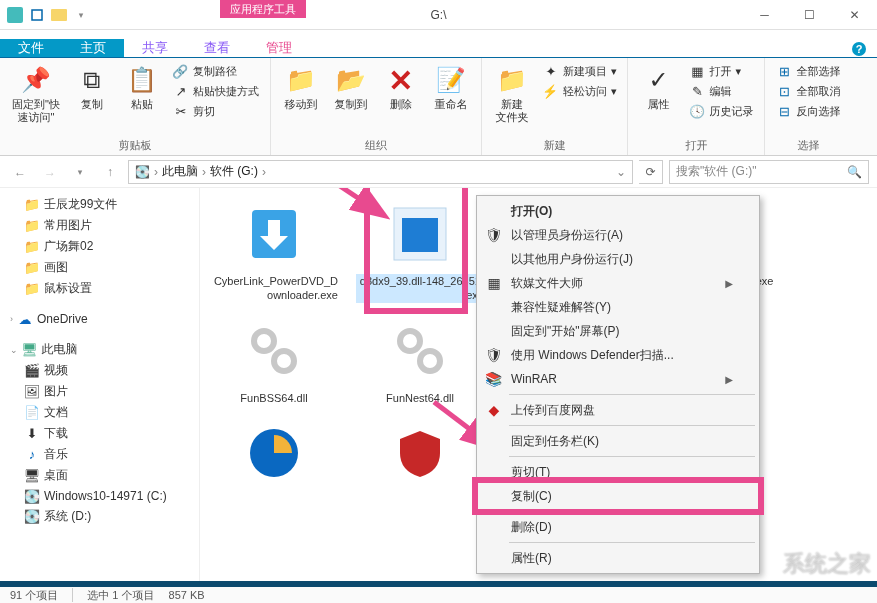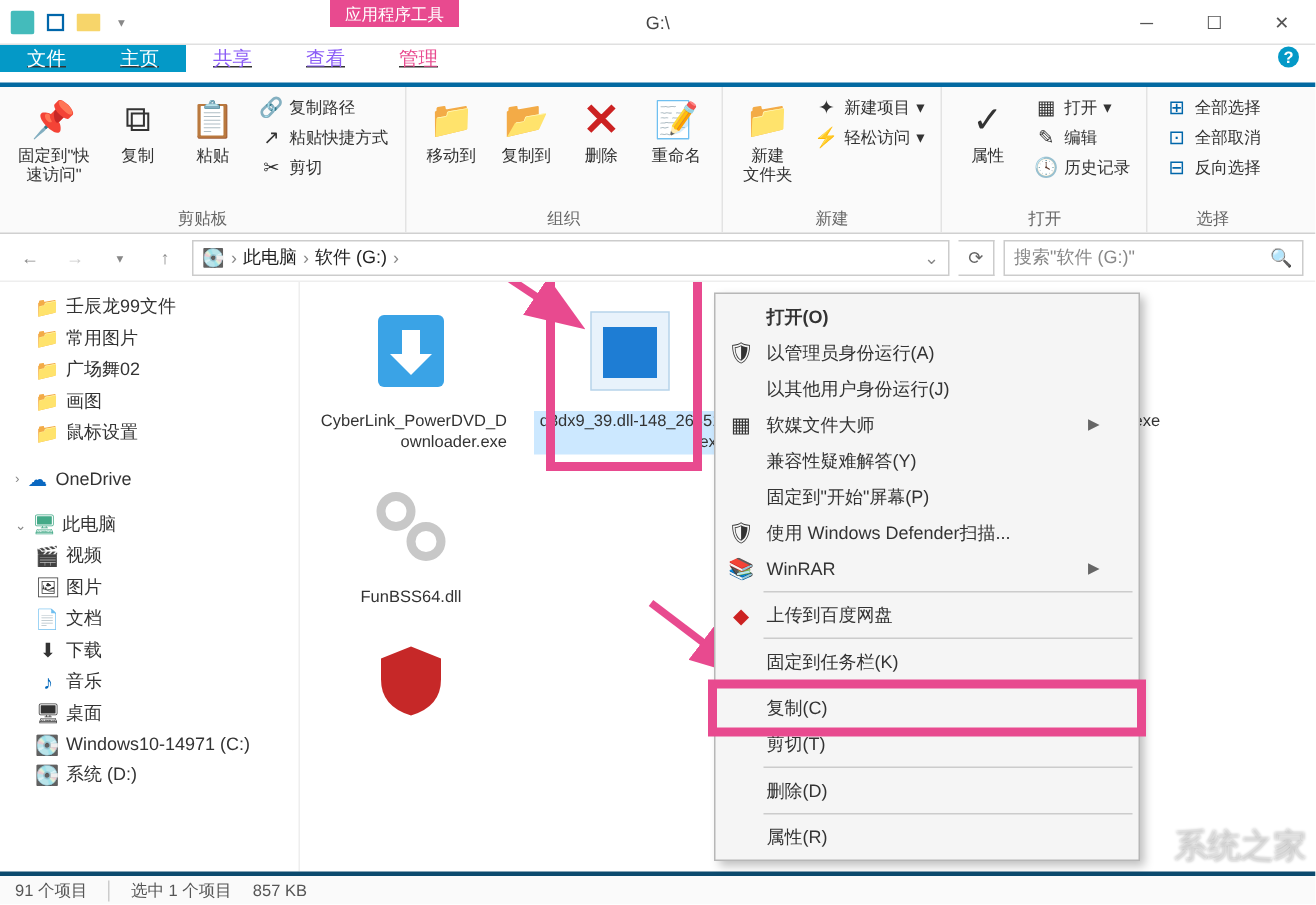--- a/index.html
+++ b/index.html
@@ -5,21 +5,21 @@
 * { margin: 0; padding: 0; box-sizing: border-box; font-family: "Microsoft YaHei", "Segoe UI", sans-serif; }
 body { width: 877px; height: 603px; background: #fff; font-size: 12px; color: #333; overflow: hidden; position: relative; }
 .titlebar { height: 30px; background: #fff; display: flex; align-items: center; border-bottom: 1px solid #e0e0e0; }
 .titlebar-left { display: flex; align-items: center; gap: 4px; padding-left: 6px; }
 .qat-icon { width: 18px; height: 18px; display: flex; align-items: center; justify-content: center; color: #4aa; }
 .title-contextual { position: absolute; left: 220px; top: 0; background: #e84a8f; color: #fff; padding: 2px 10px; font-size: 11px; height: 18px; display: flex; align-items: center; }
 .title-text { position: absolute; left: 50%; transform: translateX(-50%); font-size: 12px; color: #444; }
 .win-controls { margin-left: auto; display: flex; }
 .win-btn { width: 45px; height: 30px; display: flex; align-items: center; justify-content: center; color: #555; cursor: pointer; }
 .win-btn.close { color: #555; }
-.ribbon-tabs { height: 28px; display: flex; align-items: flex-start; border-bottom: 3px solid #0369a1; background: #fff; text-decoration: underline; }
+.ribbon-tabs { height: 28px; display: flex; align-items: flex-end; border-bottom: 1px solid #0369a1; background: #fff; }
 .tab { padding: 0 18px; display: flex; align-items: center; font-size: 13px; color: #8b5cf6; cursor: pointer; }
 .tab.file { background: #0499c7; color: #fff; }
 .tab.active { background: #0499c7; color: #fff; }
 .tab.manage-tab { color: #e84a8f; }
 .help-icon { margin-left: auto; margin-right: 10px; display: flex; align-items: center; color: #0499c7; }
 .ribbon { height: 98px; background: #fafafa; border-bottom: 1px solid #d0d0d0; display: flex; }
 .ribbon-group { border-right: 1px solid #e3e3e3; padding: 4px 8px 2px 8px; display: flex; flex-direction: column; }
 .ribbon-group-body { flex: 1; display: flex; gap: 6px; align-items: flex-start; }
 .ribbon-group-label { text-align: center; font-size: 11px; color: #666; padding-top: 2px; }
 .rbtn-lg { display: flex; flex-direction: column; align-items: center; gap: 2px; padding: 2px 4px; min-width: 44px; cursor: pointer; }
@@ -50,21 +50,21 @@
 .file-item .name { text-align: right; font-size: 11px; line-height: 1.3; word-break: break-all; }
 .file-item.sel { }
 .highlight-box { position: absolute; border: 6px solid #e84a8f; pointer-events: none; z-index: 5; }
 .arrow-anno { position: absolute; z-index: 6; pointer-events: none; }
 .context-menu { position: absolute; left: 476px; top: 195px; width: 284px; background: #f5f5f5; border: 1px solid #b7b7b7; box-shadow: 3px 3px 6px rgba(0,0,0,.25); z-index: 20; padding: 3px 2px; }
 .cm-item { display: flex; align-items: center; height: 24px; padding: 0 24px 0 32px; position: relative; cursor: pointer; font-size: 12px; }
 .cm-item .cm-ic { position: absolute; left: 6px; width: 18px; height: 18px; display: flex; align-items: center; justify-content: center; font-size: 14px; }
 .cm-item .arrow { margin-left: auto; color: #666; font-size: 10px; }
 .cm-sep { height: 1px; background: #ccc; margin: 3px 2px 3px 30px; }
 .cm-highlight { position: absolute; left: -7px; right: -7px; height: 38px; border: 6px solid #e84a8f; pointer-events: none; z-index: 25; }
-.statusbar { position: absolute; bottom: 0; left: 0; right: 0; height: 22px; border-top: 3px solid #0c4a6e; display: flex; align-items: center; padding: 0 10px; font-size: 11px; color: #555; gap: 14px; background: #fafafa; }
+.statusbar { position: absolute; bottom: 0; left: 0; right: 0; height: 22px; border-top: 6px solid #0c4a6e; display: flex; align-items: center; padding: 0 10px; font-size: 11px; color: #555; gap: 14px; background: #fafafa; }
 .statusbar .sep2 { width: 1px; height: 14px; background: #ccc; }
 .watermark { position: absolute; right: 6px; bottom: 24px; color: rgba(255,255,255,.35); font-size: 22px; font-weight: bold; text-shadow: 0 0 2px rgba(0,0,0,.3); }
 svg { display: block; }
 </style>
 </head>
 <body>
 
 <div class="titlebar">
   <div class="titlebar-left">
     <span class="qat-icon">
@@ -342,20 +342,29 @@
     </div>
     <div class="file-item">
       <div class="thumb">
           <svg width="56" height="56">
             <circle cx="18" cy="18" r="10" fill="none" stroke="#c8c8c8" stroke-width="6"></circle>
             <circle cx="38" cy="38" r="10" fill="none" stroke="#c8c8c8" stroke-width="6"></circle>
           </svg>
         </div>
       <div class="name">FunBSS64.dll</div>
     </div>
+    <div class="file-item">
+      <div class="thumb">
+          <svg width="56" height="56">
+            <circle cx="18" cy="18" r="10" fill="none" stroke="#c8c8c8" stroke-width="6"></circle>
+            <circle cx="38" cy="38" r="10" fill="none" stroke="#c8c8c8" stroke-width="6"></circle>
+          </svg>
+        </div>
+      <div class="name">FunNest64.dll</div>
+    </div>
     <div class="file-item" style="margin-left:160px">
       <div class="thumb">
           <svg width="56" height="56">
             <rect x="6" y="8" width="44" height="36" fill="#fff" stroke="#888"></rect>
             <rect x="10" y="12" width="36" height="22" fill="#4aa3e6"></rect>
             <rect x="30" y="30" width="22" height="22" fill="#f7d56a" stroke="#c80"></rect>
           </svg>
         </div>
       <div class="name">install.exe</div>
     </div>
@@ -431,27 +440,27 @@
   <div class="cm-sep"></div>
   <div class="cm-item">
       <span class="cm-ic" style="color:#c22">◆</span>
       <span>上传到百度网盘</span>
     </div>
   <div class="cm-sep"></div>
   <div class="cm-item">
       <span>固定到任务栏(K)</span>
     </div>
   <div class="cm-sep"></div>
+  <div class="cm-item">
+      <span>剪切(T)</span>
+    </div>
   <div class="cm-item" style="position:relative">
       <span>复制(C)</span>
     <div class="cm-highlight" style="top:-7px;"></div>
   </div>
-  <div class="cm-item">
-      <span>剪切(T)</span>
-    </div>
   <div class="cm-sep"></div>
   <div class="cm-item">
       <span>删除(D)</span>
     </div>
   <div class="cm-sep"></div>
   <div class="cm-item">
       <span>属性(R)</span>
     </div>
 </div>
 

